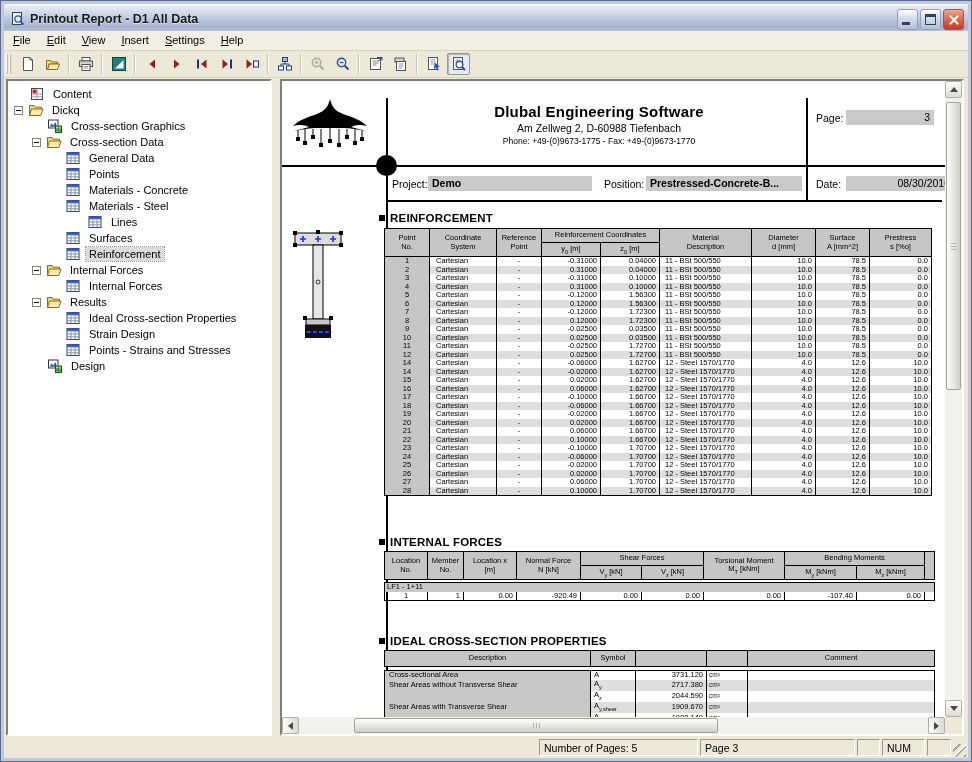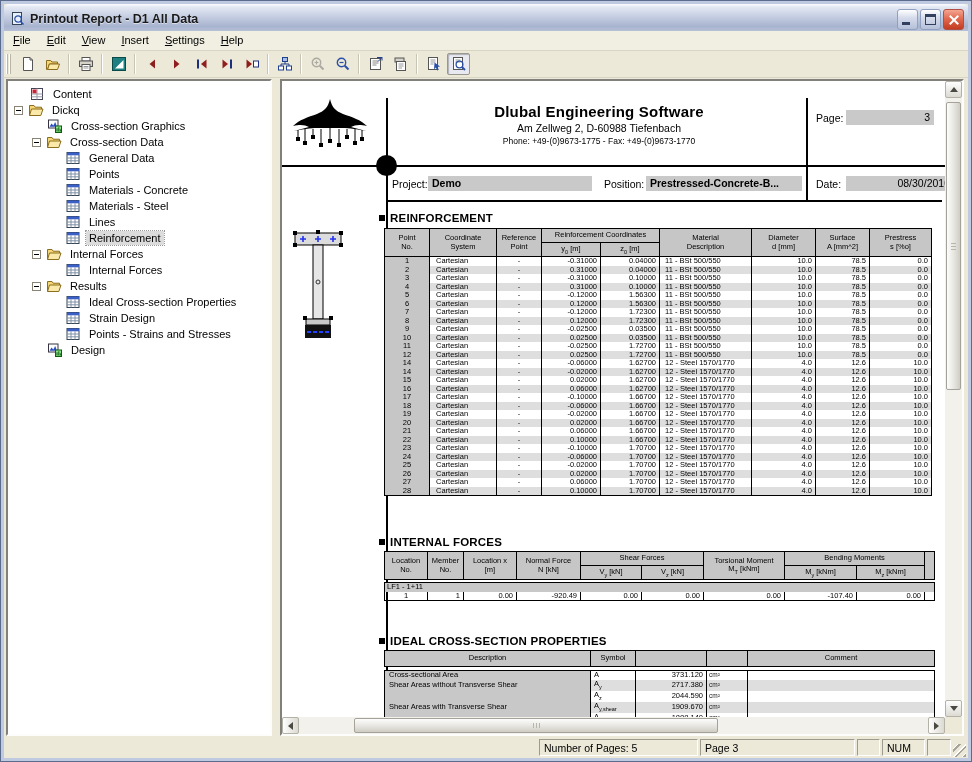--- a/index.html
+++ b/index.html
@@ -412,30 +412,41 @@
           <span class="tree-spacer"></span>
           <span class="icon">
             <svg viewBox="0 0 16 16">
               <rect x="2" y="2.5" width="12" height="11" fill="#fff" stroke="#345"></rect>
               <rect x="2" y="2.5" width="12" height="2.8" fill="#3A5FC8"></rect>
               <path d="M2 8h12M2 10.8h12M6 5.3v8.2M10 5.3v8.2" stroke="#8090A8"></path>
             </svg>
           </span>
           <span class="tree-label">Materials - Steel</span>
         </div>
-        <div class="tree-row" style="padding-left: 42px;">
+        <div class="tree-row" style="padding-left: 64px;">
           <span class="tree-spacer"></span>
           <span class="icon">
             <svg viewBox="0 0 16 16">
               <rect x="2" y="2.5" width="12" height="11" fill="#fff" stroke="#345"></rect>
               <rect x="2" y="2.5" width="12" height="2.8" fill="#3A5FC8"></rect>
               <path d="M2 8h12M2 10.8h12M6 5.3v8.2M10 5.3v8.2" stroke="#8090A8"></path>
             </svg>
           </span>
           <span class="tree-label">Lines</span>
+        </div>
+        <div class="tree-row" style="padding-left: 42px;">
+          <span class="tree-spacer"></span>
+          <span class="icon">
+            <svg viewBox="0 0 16 16">
+              <rect x="2" y="2.5" width="12" height="11" fill="#fff" stroke="#345"></rect>
+              <rect x="2" y="2.5" width="12" height="2.8" fill="#3A5FC8"></rect>
+              <path d="M2 8h12M2 10.8h12M6 5.3v8.2M10 5.3v8.2" stroke="#8090A8"></path>
+            </svg>
+          </span>
+          <span class="tree-label">Surfaces</span>
         </div>
         <div class="tree-row" style="padding-left: 42px;">
           <span class="tree-spacer"></span>
           <span class="icon">
             <svg viewBox="0 0 16 16">
               <rect x="2" y="2.5" width="12" height="11" fill="#fff" stroke="#345"></rect>
               <rect x="2" y="2.5" width="12" height="2.8" fill="#3A5FC8"></rect>
               <path d="M2 8h12M2 10.8h12M6 5.3v8.2M10 5.3v8.2" stroke="#8090A8"></path>
             </svg>
           </span>

